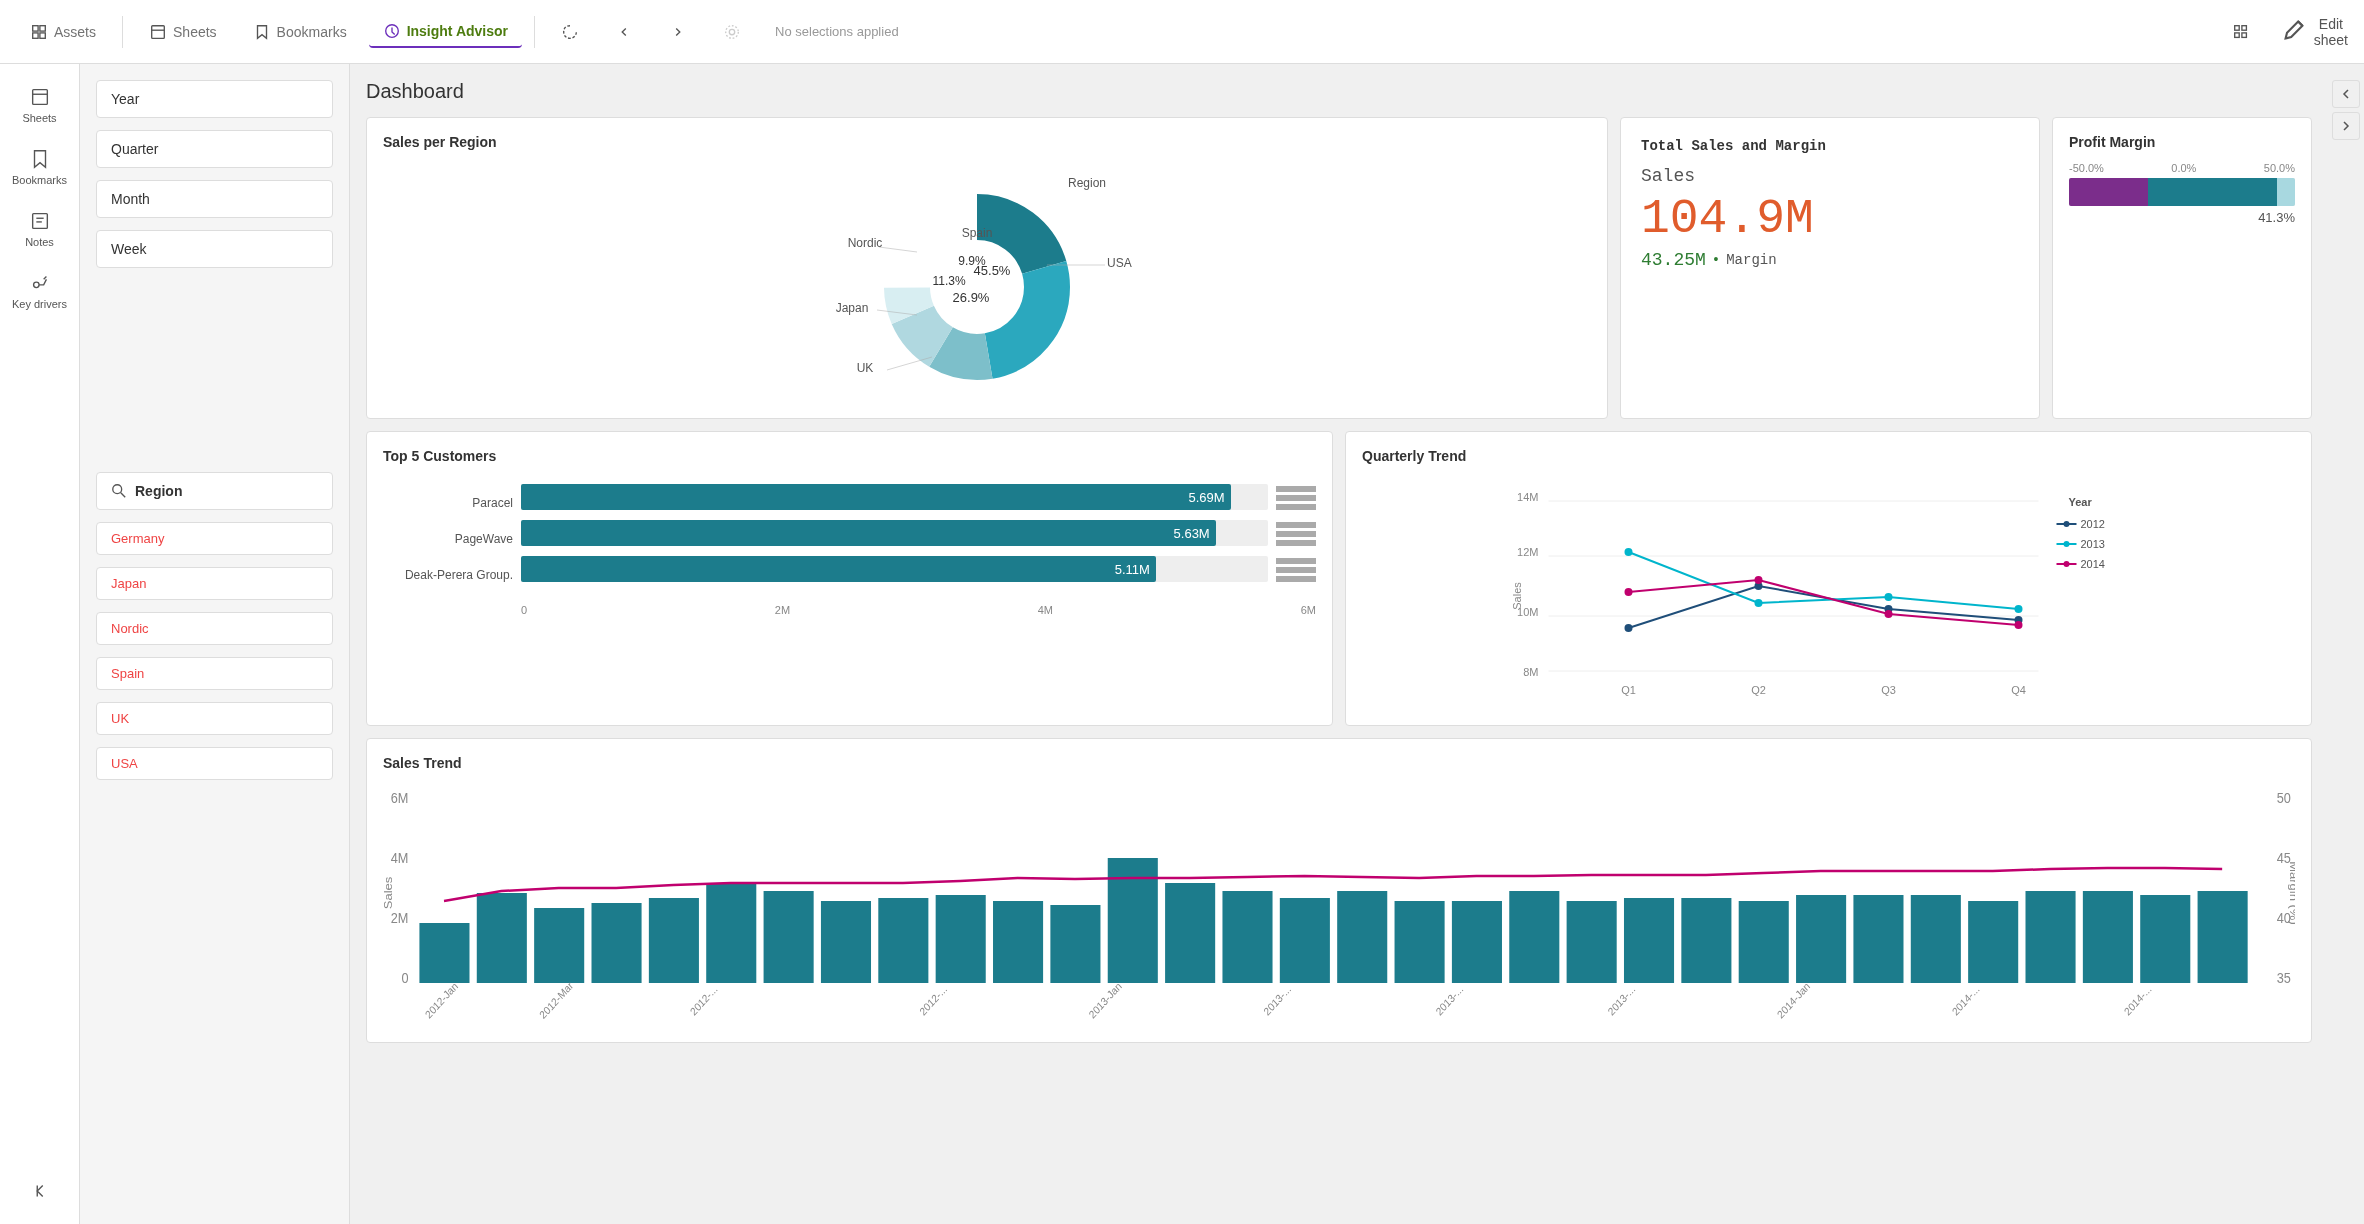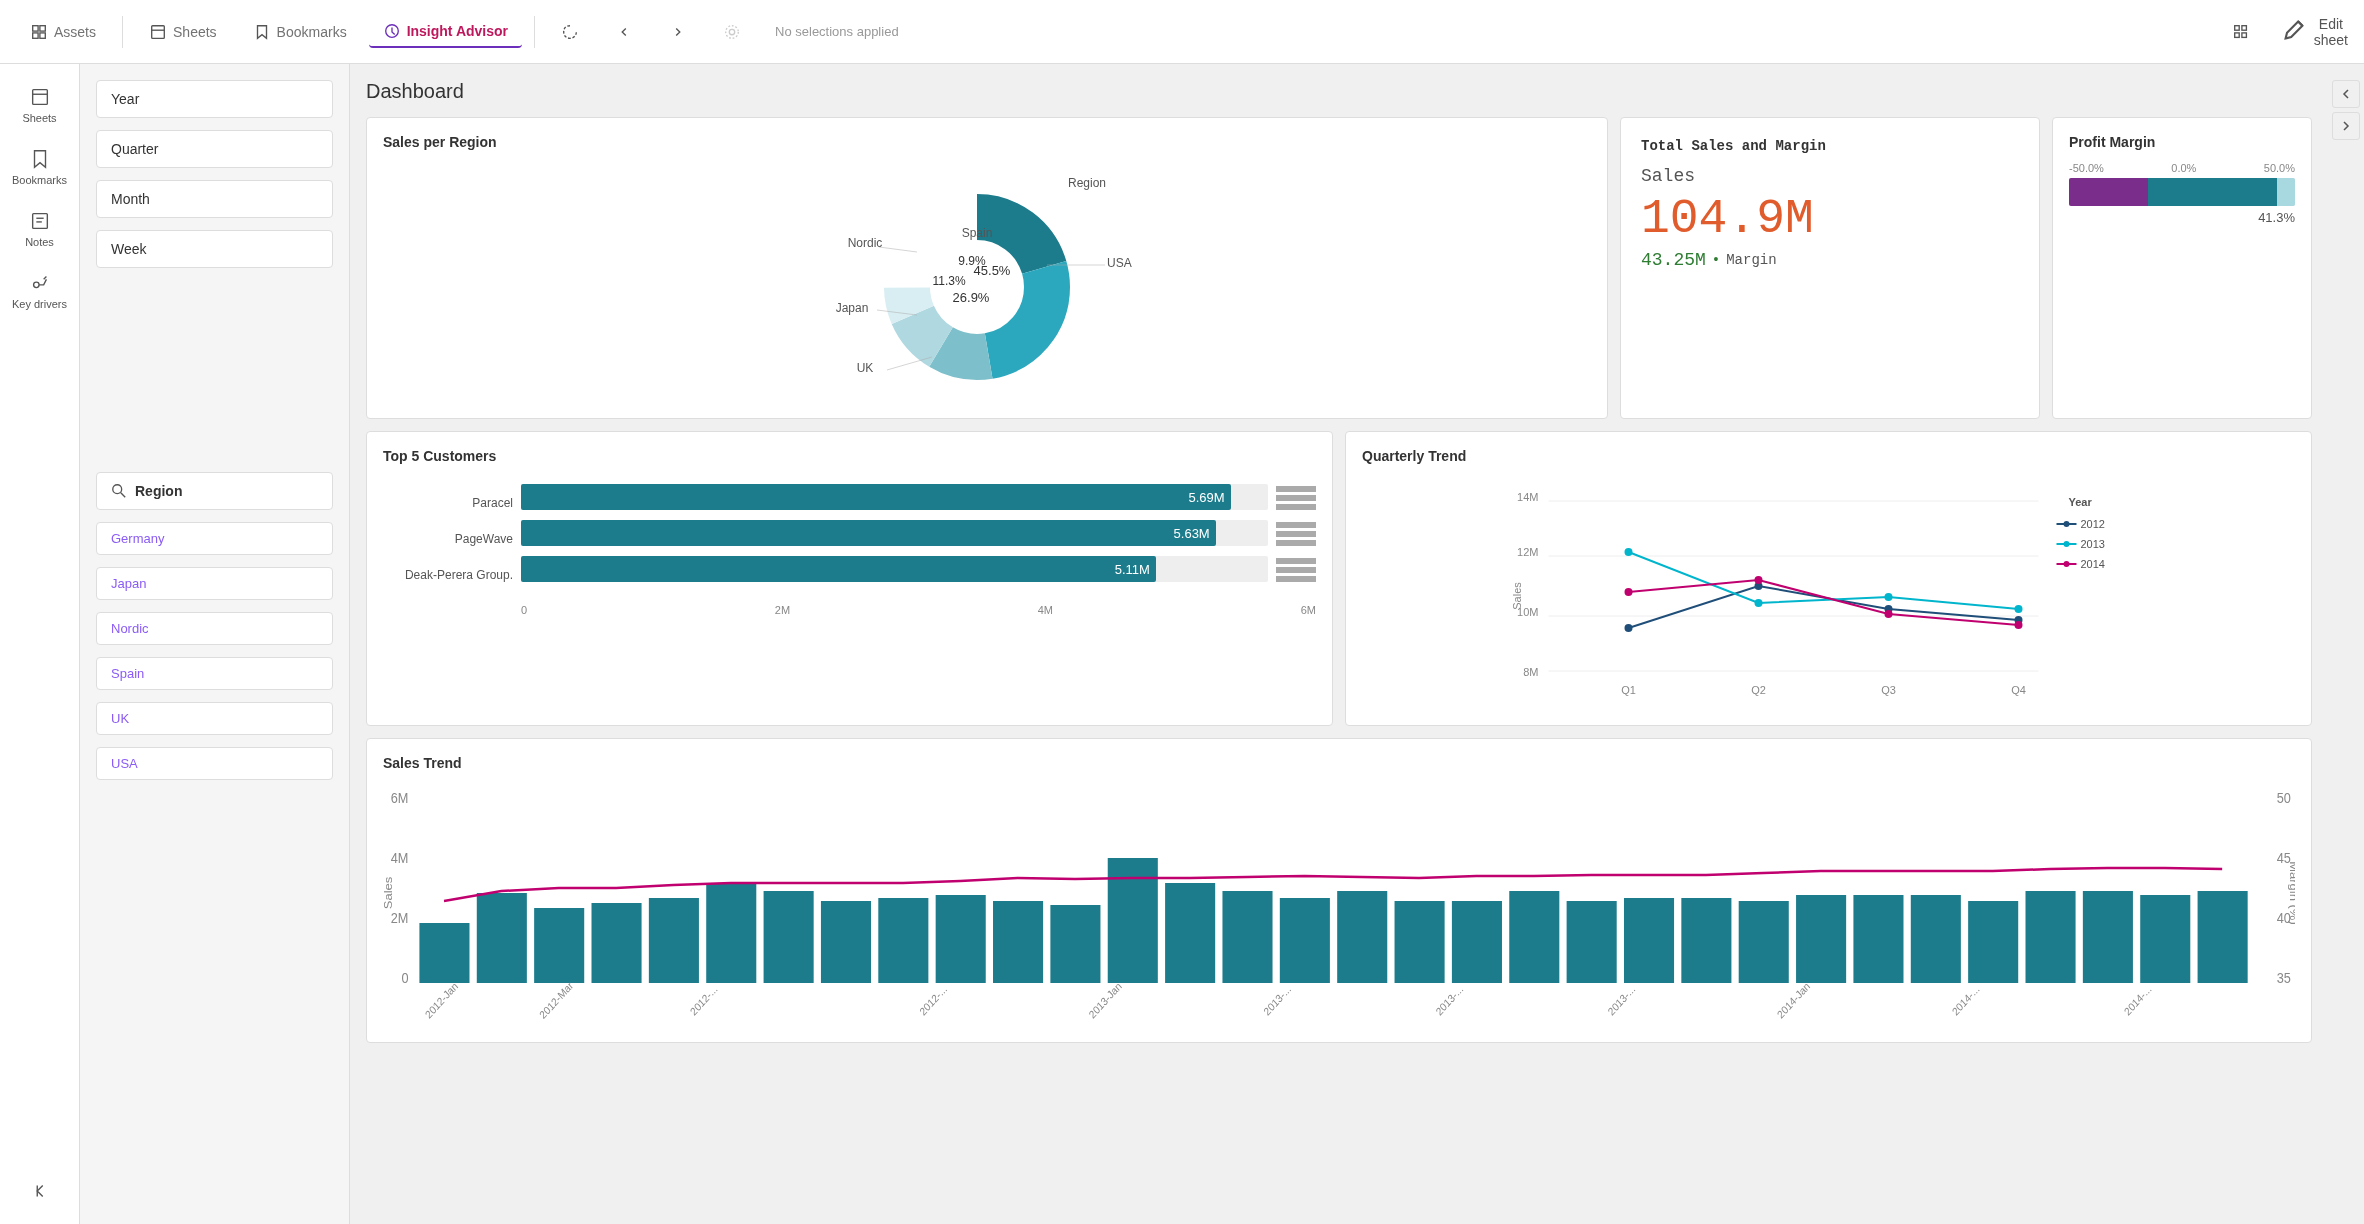--- a/index.html
+++ b/index.html
@@ -49,21 +49,21 @@
       background: #fff; border: 1px solid #ddd; border-radius: 4px;
       padding: 10px 14px; font-size: 14px; cursor: pointer; color: #333;
     }
     .filter-spacer { height: 180px; }
     .region-search {
       background: #fff; border: 1px solid #ddd; border-radius: 4px; padding: 10px 14px;
       display: flex; align-items: center; gap: 8px; font-size: 14px; font-weight: 600;
     }
     .region-item {
       background: #fff; border: 1px solid #ddd; border-radius: 4px;
-      padding: 8px 14px; font-size: 13px; cursor: pointer; color: #8b5cf6;
+      padding: 8px 14px; font-size: 13px; cursor: pointer; color: #ef4444;
     }
 
     
     .content-area {
       flex: 1; overflow-y: auto; padding: 16px;
       background: #f0f0f0;
     }
     .page-title { font-size: 20px; font-weight: 400; margin-bottom: 14px; color: #333; }
     .row1 { display: grid; grid-template-columns: 1fr 420px 260px; gap: 12px; margin-bottom: 12px; }
     .row2 { display: grid; grid-template-columns: 1fr 1fr; gap: 12px; margin-bottom: 12px; }
@@ -131,21 +131,21 @@
     <svg viewBox="0 0 20 20" fill="none" stroke="#555" stroke-width="1.5">
         <path d="M5 3h10v14l-5-4-5 4V3z"></path>
       </svg>
     <span>Bookmarks</span>
   </button>
   <button class="nav-btn active">
     <svg viewBox="0 0 20 20" fill="none" stroke="#6c2fbb" stroke-width="1.5">
         <circle cx="10" cy="10" r="7"></circle>
         <path d="M10 6v5l3 3"></path>
       </svg>
-    <span style="color:#be185d;font-weight:600;">Insight Advisor</span>
+    <span style="color:#4d7c0f;font-weight:600;">Insight Advisor</span>
   </button>
   <div class="nav-separator"></div>
   <button class="nav-btn">
     <svg viewBox="0 0 20 20" fill="none" stroke="#555" stroke-width="1.5">
         <path d="M10 3 C5 3 3 6 3 10 C3 14 6 17 10 17 C14 17 17 14 17 10" stroke-dasharray="3 2"></path>
       </svg>
   </button>
   <button class="nav-btn">
     <svg viewBox="0 0 20 20" fill="none" stroke="#555" stroke-width="1.5">
         <polyline points="12,6 8,10 12,14"></polyline>

